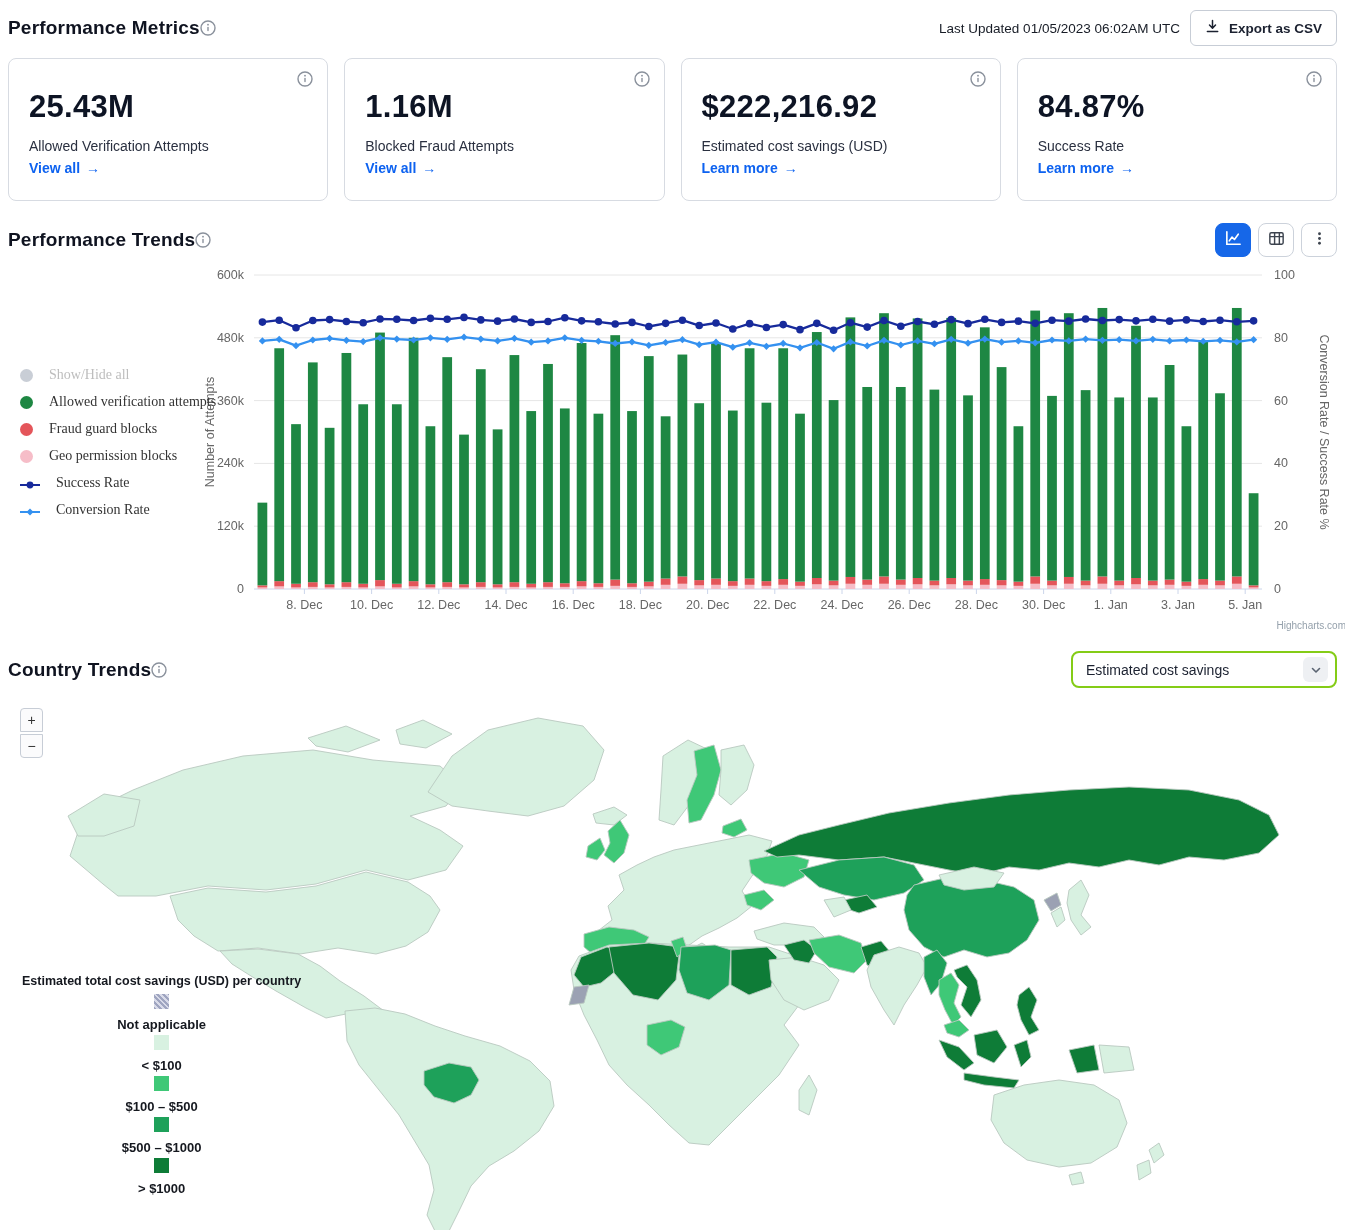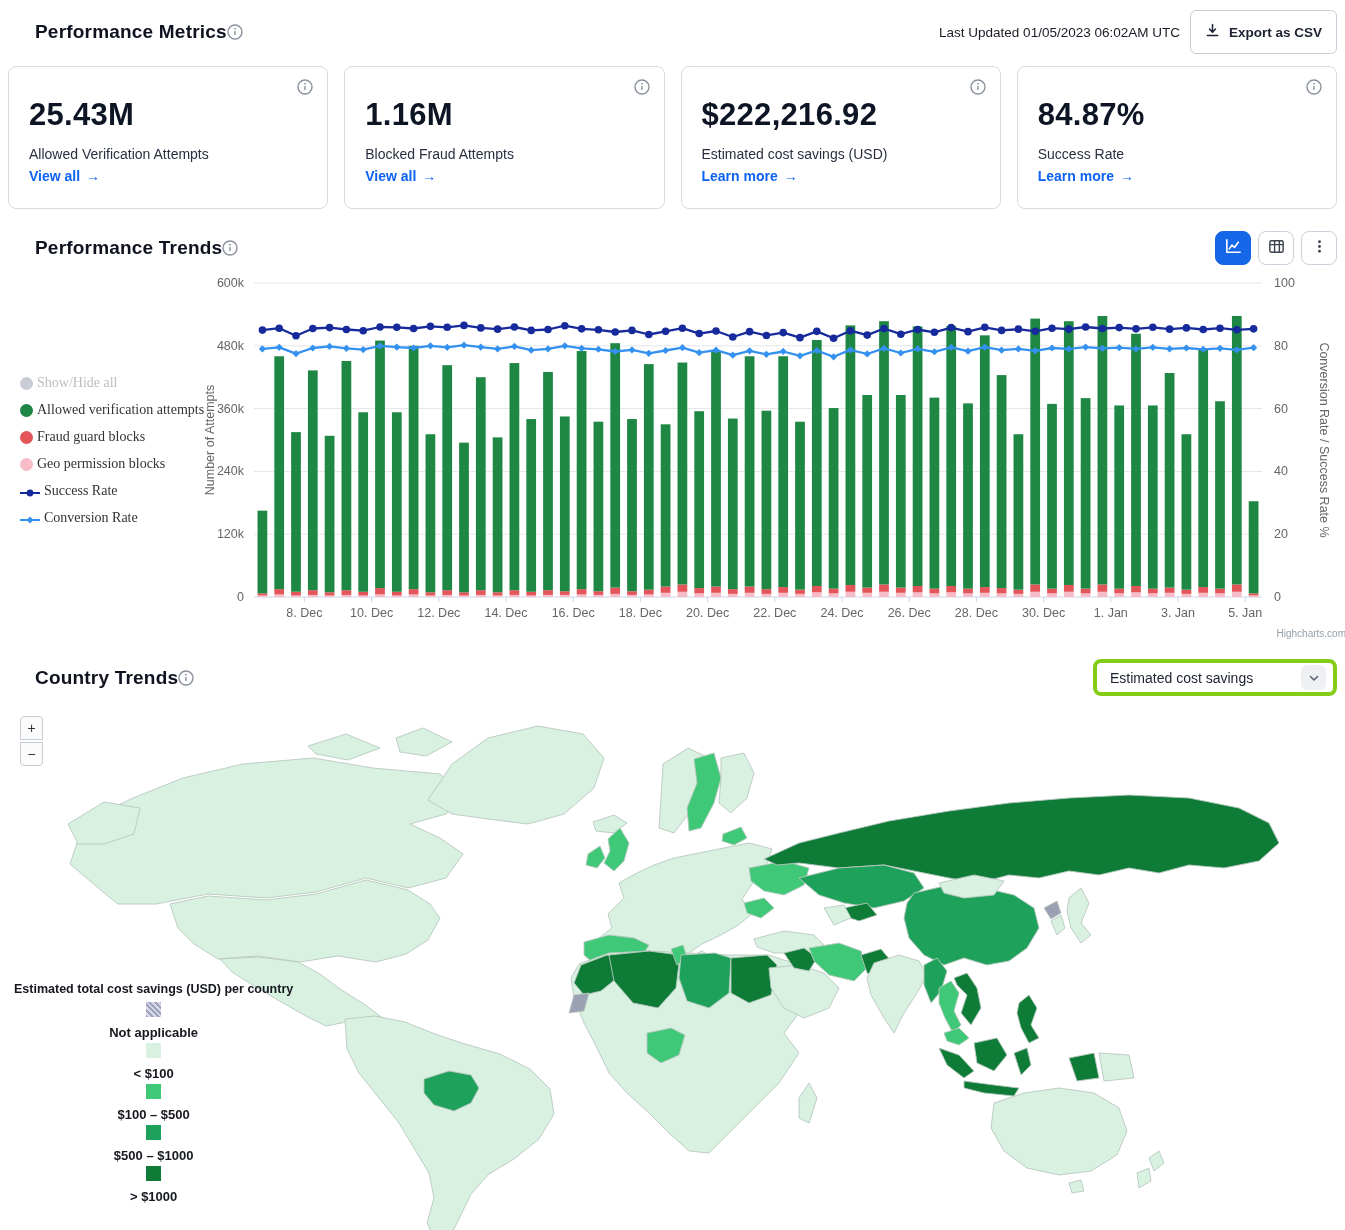--- a/index.html
+++ b/index.html
@@ -2,26 +2,26 @@
 <html><head>
 <meta charset="utf-8">
 <style>
   * { box-sizing: border-box; margin: 0; padding: 0; }
   html,body { background:#fff; width:1345px; }
   body { font-family:"Liberation Sans", sans-serif; color:#10131a; }
   .page { width:1345px; padding:10px 8px 0 8px; position:relative; }
 
   
   .row-between { display:flex; align-items:center; justify-content:space-between; }
-  .section-head { display:flex; align-items:center; gap:0;margin-left:27px; }
+  .section-head { display:flex; align-items:center; gap:0; }
   h1.sec-title { font-size:19px; font-weight:800; color:#0f1320; letter-spacing:.2px; }
   .info-ic { width:16px; height:16px; display:inline-block; }
   .hdr-right { display:flex; align-items:center; gap:10px; }
   .last-updated { font-size:13.5px; color:#171c26; }
-  .btn-export { display:flex; align-items:center; gap:9px; height:44px; padding:0 14px;
+  .btn-export { display:flex; align-items:center; gap:9px; height:36px; padding:0 14px;
     border:1px solid #c7cdd6; border-radius:6px; background:#fff; font-size:13.5px; font-weight:700;
     color:#1b2130; cursor:pointer; }
 
   
   .cards { display:flex; gap:16px; margin-top:12px; }
   .card { position:relative; flex:1; border:1px solid #d7dbe2; border-radius:8px; background:#fff;
     padding:30px 20px 16px 20px; min-height:143px; }
   .card .info-btn { position:absolute; top:12px; right:14px; }
   .card-value { font-size:31px; font-weight:800; color:#0d1424; letter-spacing:.3px; }
   .card-label { font-size:14px; color:#2a3040; margin-top:13px; }
@@ -31,42 +31,42 @@
   
   .trends-head { margin-top:22px; }
   .tool-btns { display:flex; gap:7px; }
   .tbtn { width:36px; height:34px; border:1px solid #ccd2db; border-radius:8px; background:#fff;
     display:flex; align-items:center; justify-content:center; cursor:pointer; }
   .tbtn.active { background:#1667e8; border-color:#1667e8; }
 
   .chart-wrap { position:relative; margin-top:2px; height:378px; }
   .chart-legend { position:absolute; left:12px; top:108px; display:flex; flex-direction:column; gap:11px;
     font-family:"Liberation Serif", serif; font-size:14px; color:#333; z-index:2; }
-  .tl-row { display:flex; align-items:center; gap:4px; cursor:pointer; white-space:nowrap; }
+  .tl-row { display:flex; align-items:center; gap:16px; cursor:pointer; white-space:nowrap; }
   .tl-row.muted { color:#bdbdbd; }
   .dotm { width:13px; height:13px; border-radius:50%; display:inline-block; flex:0 0 13px; }
   .linem { width:20px; height:10px; display:inline-block; flex:0 0 20px; }
   #trends-svg { display:block; width:1345px; height:378px; }
 
   
   .country-head { margin-top:14px; }
-  .select { width:244px; height:37px; border:4px solid #84cc16; border-radius:8px; background:#fff;
+  .select { width:266px; height:37px; border:2px solid #84cc16; border-radius:8px; background:#fff;
     display:flex; align-items:center; justify-content:space-between; padding:0 7px 0 13px;
     font-size:14px; color:#1b2130; cursor:pointer; }
   .select .chev-box { width:25px; height:25px; border-radius:6px; background:#eef0f3;
     display:flex; align-items:center; justify-content:center; }
 
   .map-wrap { position:relative; height:560px; margin-top:6px; }
   #world-svg { display:block; width:1330px; height:556px; }
   .zoom-ctrl { position:absolute; left:12px; top:14px; display:flex; flex-direction:column; z-index:3; }
   .zbtn { width:23px; height:24px; border:1px solid #c7cdd6; background:#fbfbfc; font-size:14px;
     color:#333; cursor:pointer; display:flex; align-items:center; justify-content:center; line-height:1; }
   .zbtn:first-child { border-radius:4px 4px 0 0; }
   .zbtn:last-child { border-radius:0 0 4px 4px; margin-top:2px; }
-  .map-legend { position:absolute; left:6px; bottom:58px; z-index:3; }
+  .map-legend { position:absolute; left:14px; bottom:58px; z-index:3; }
   .map-legend-title { font-size:12.5px; font-weight:800; color:#15181f; margin-bottom:6px; }
   .ml-row { display:flex; align-items:center; gap:8px; font-size:13px; font-weight:600; color:#15181f; margin-top:3px;flex-direction:column; }
   .swatch { width:15px; height:15px; display:inline-block; flex:0 0 15px; }
   .swatch.hatch { background:
       repeating-linear-gradient(45deg,#9fa5c0 0 2px,#d9dbe9 2px 4px); }
   .chart-credits { font-size:10px; fill:#94a0ab; }
 </style>
 </head>
 <body>
 

